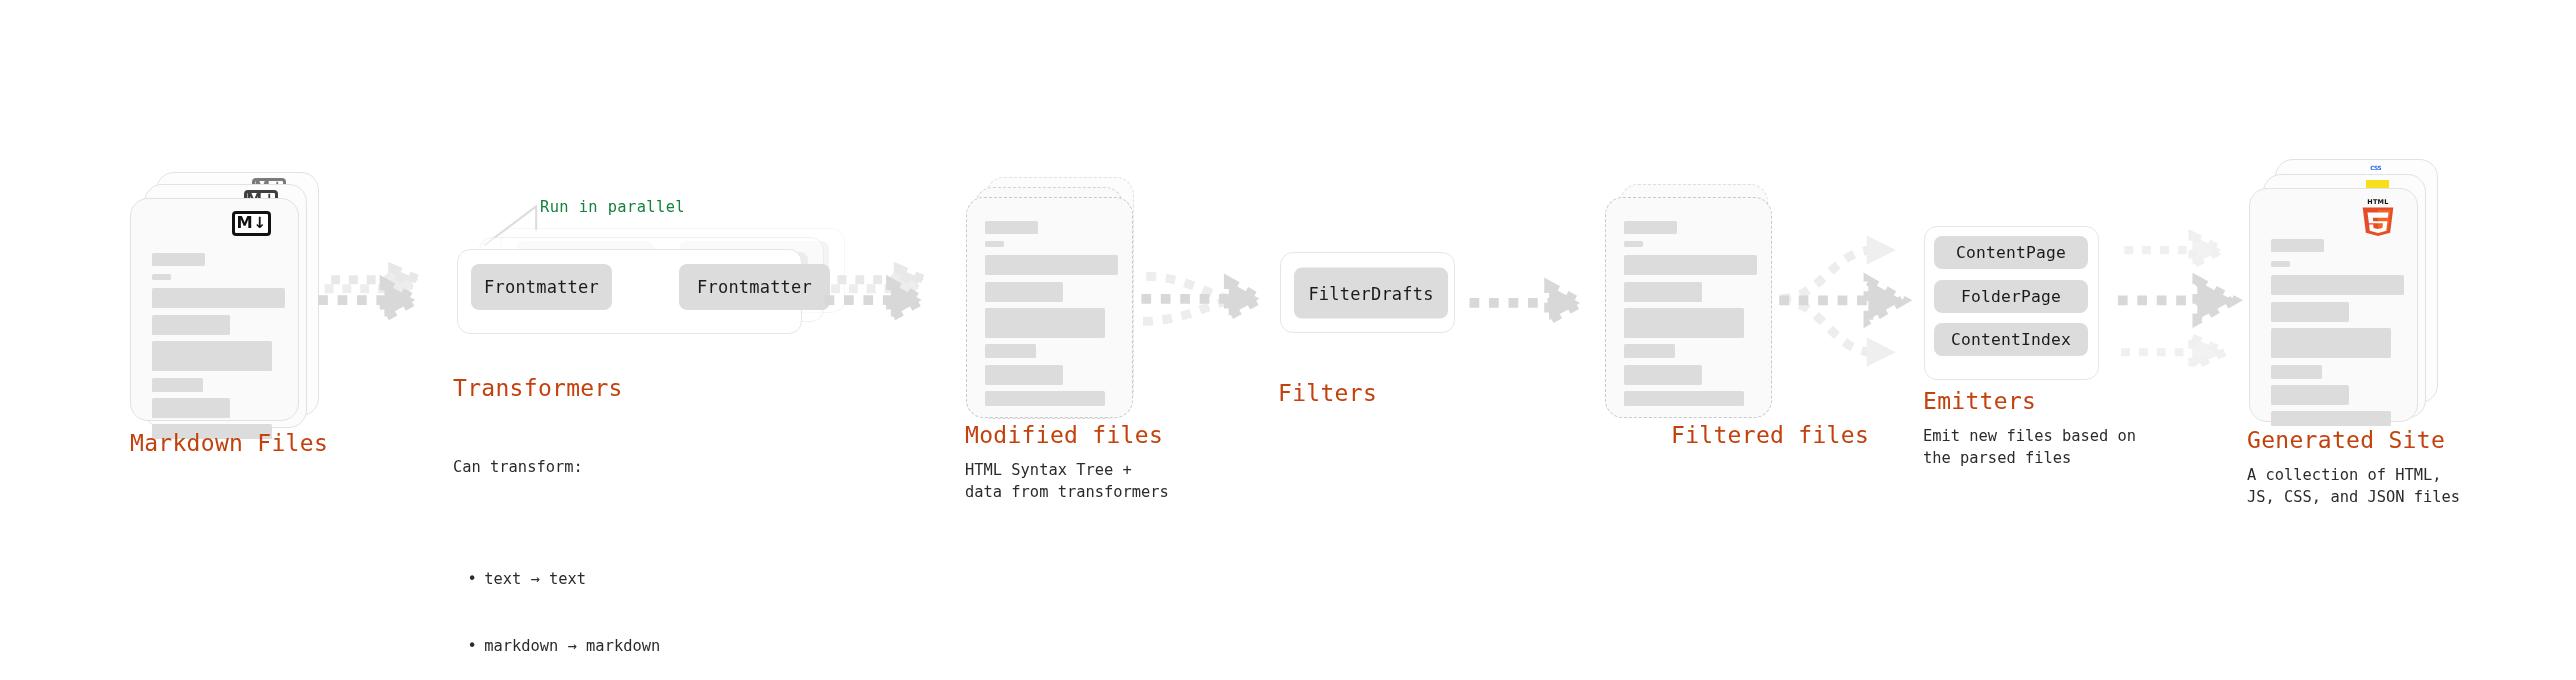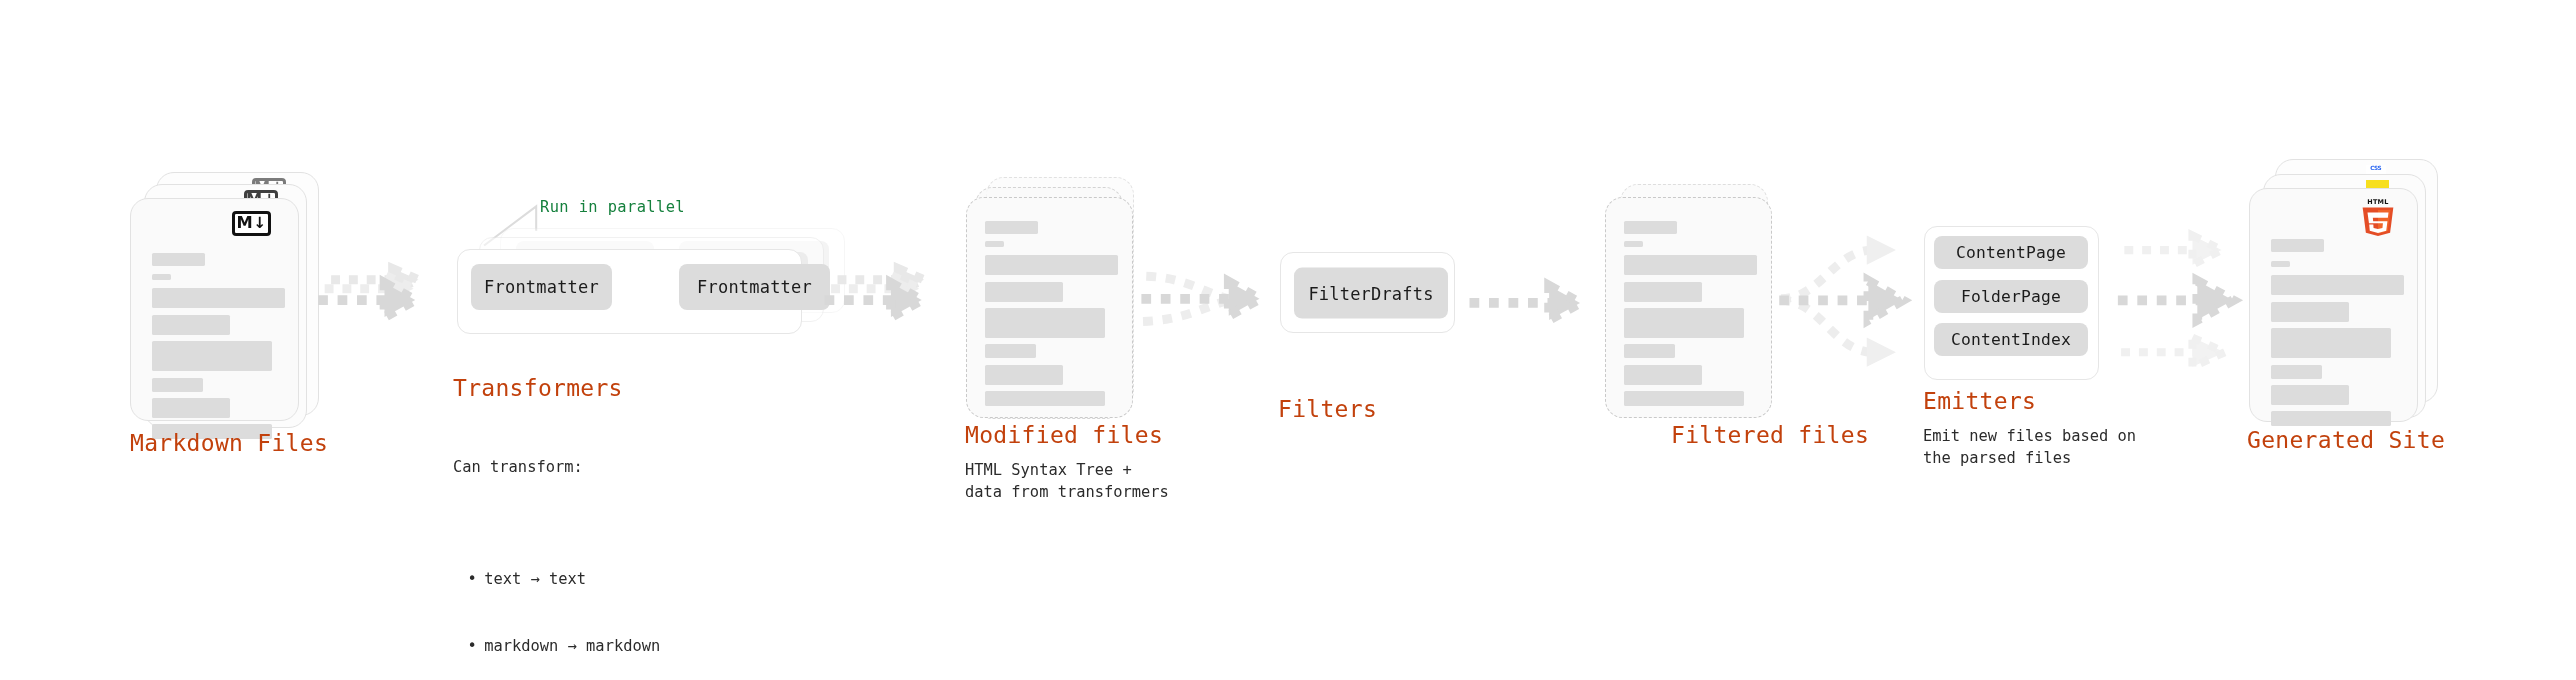--- a/index.html
+++ b/index.html
@@ -298,21 +298,21 @@
       <polygon points="112,27 150,48 112,69"></polygon>
     </g>
   </svg>
 
   <div class="node">
     <div class="gbox" style="left:1280px; top:252px; width:175px; height:81px;"></div>
     <div class="pill" style="left:1294px; top:279px; width:154px; height:51px; transform:translate(0,-11.4px);">
       <span>FilterDrafts</span>
     </div>
 
-    <div class="caption" style="left:1278px; top:395px;text-align:center;">
+    <div class="caption" style="left:1278px; top:379px;text-align:center;">
       <div class="title">Filters</div>
     </div>
   </div>
 
   <svg width="130" height="57" style="left:1463px; top:276px;" viewBox="0 0 160 70">
     <g stroke="#d8d8d8" stroke-width="12" stroke-dasharray="12 12" fill="#d8d8d8">
       <line x1="8" y1="33" x2="112" y2="33"></line>
       <polygon points="106,12 144,33 106,54"></polygon>
     </g>
   </svg>
@@ -406,17 +406,19 @@
       <div class="bar" style="left:21px; top:86px; width:133px; height:20.3px;"></div>
       <div class="bar" style="left:21px; top:113px; width:78px;  height:20.3px;"></div>
       <div class="bar" style="left:21px; top:139px; width:120px; height:30px;"></div>
       <div class="bar" style="left:21px; top:176px; width:51px;  height:14px;"></div>
       <div class="bar" style="left:21px; top:196px; width:78px;  height:19.5px;"></div>
       <div class="bar" style="left:21px; top:222px; width:120px; height:15.4px;"></div>
     </div>
 
     <div class="caption" style="left:2247px; top:426px;">
       <div class="title">Generated Site</div>
+      <div class="sub">A collection of HTML,
+JS, CSS, and JSON files</div>
     </div>
   </div>
 
 </div>
 
 
 </body></html>

